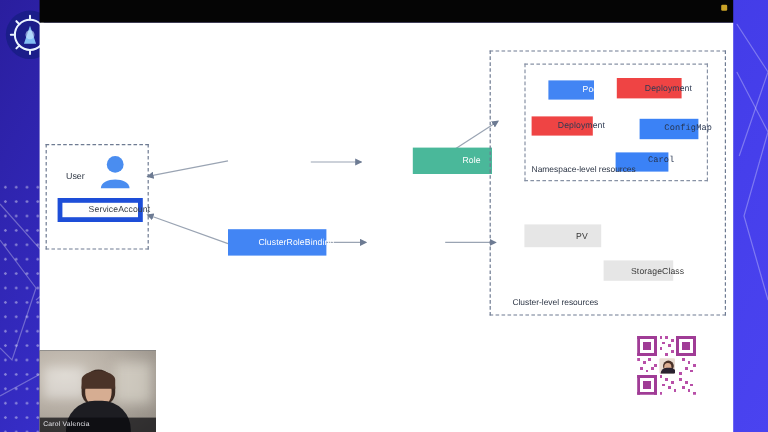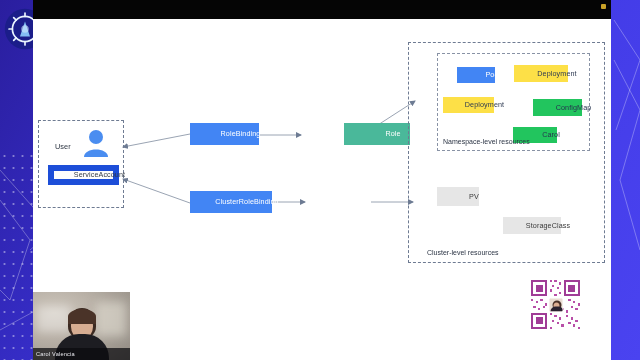--- a/index.html
+++ b/index.html
@@ -46,24 +46,24 @@
 
   
   .node {
     position:absolute;
     display:flex; align-items:center; justify-content:center;
     text-align:center; line-height:1.1;
     font-size:7.2px; letter-spacing:.1px;padding-left:32px;
   }
   .node.blue    { background:#4285f4; color:#ffffff; }
   .node.green   { background:#4ab89a; color:#ffffff;margin-left:43px; }
-  .node.lav-lt  { background:#fde047; color:#2e3a52; }
-  .node.lav-md  { background:#22c55e; color:#26344f; }
+  .node.lav-lt  { background:#ef4444; color:#2e3a52; }
+  .node.lav-md  { background:#3b82f6; color:#26344f;font-family:Liberation Mono, monospace; }
   .node.gray    { background:#e6e6e6; color:#3a3a3a; }
-  .node.outline { background:#fdfdfd; color:#333a44; border:6px solid #1d4ed8; }
+  .node.outline { background:#fdfdfd; color:#333a44; border:4px solid #1d4ed8; }
 
   
   .dash {
     position:absolute;
     border:1.3px dashed #6e7b92;
     background:transparent;
   }
   .dash.thin { border-width:1px; border-color:#8892a5; }
 
   .grp-label {
@@ -198,21 +198,20 @@
 
   <div class="caption" style="left:22px; top:123px;">User</div>
 
   <svg style="position:absolute; left:50px; top:110px; width:26px; height:28px;" viewBox="0 0 26 28">
     <circle cx="13" cy="8" r="7" fill="#4a8df0"></circle>
     <path d="M1 28 C1 18 25 18 25 28 Z" fill="#4a8df0"></path>
   </svg>
 
   <div class="node outline" style="left:15px; top:146px; width:71px; height:20px;">ServiceAccount</div>
 
-  <div class="node blue" style="left:157px; top:104px; width:69px; height:22px;">RoleBinding</div>
 
   <div class="node blue" style="left:157px; top:172px; width:82px; height:22px;">ClusterRoleBinding</div>
 
   <div class="node green" style="left:268px; top:104px; width:66px; height:22px;">Role</div>
 
 
   <div class="dash" style="left:375px; top:23px; width:197px; height:221px;"></div>
 
   <div class="dash thin" style="left:404px; top:34px; width:153px; height:98px;"></div>
 
@@ -221,21 +220,21 @@
   <div class="node lav-lt" style="left:481px; top:46px; width:54px; height:17px;">Deployment</div>
 
   <div class="node lav-lt" style="left:410px; top:78px; width:51px; height:16px;">Deployment</div>
 
   <div class="node lav-md" style="left:500px; top:80px; width:49px; height:17px;">ConfigMap</div>
 
   <div class="node lav-md" style="left:480px; top:108px; width:44px; height:16px;">Carol</div>
 
   <div class="grp-label" style="left:410px; top:119px;">Namespace-level resources</div>
 
-  <div class="node gray" style="left:404px; top:168px; width:42px; height:19px;">PV</div>
+  <div class="node gray" style="left:404px; top:168px; width:64px; height:19px;">PV</div>
 
   <div class="node gray" style="left:470px; top:198px; width:58px; height:17px;">StorageClass</div>
 
   <div class="grp-label" style="left:394px; top:230px;">Cluster-level resources</div>
 
 </div>
 
 <div id="webcam">
   <div class="room"></div>
   <div class="blur-shelf"></div>

